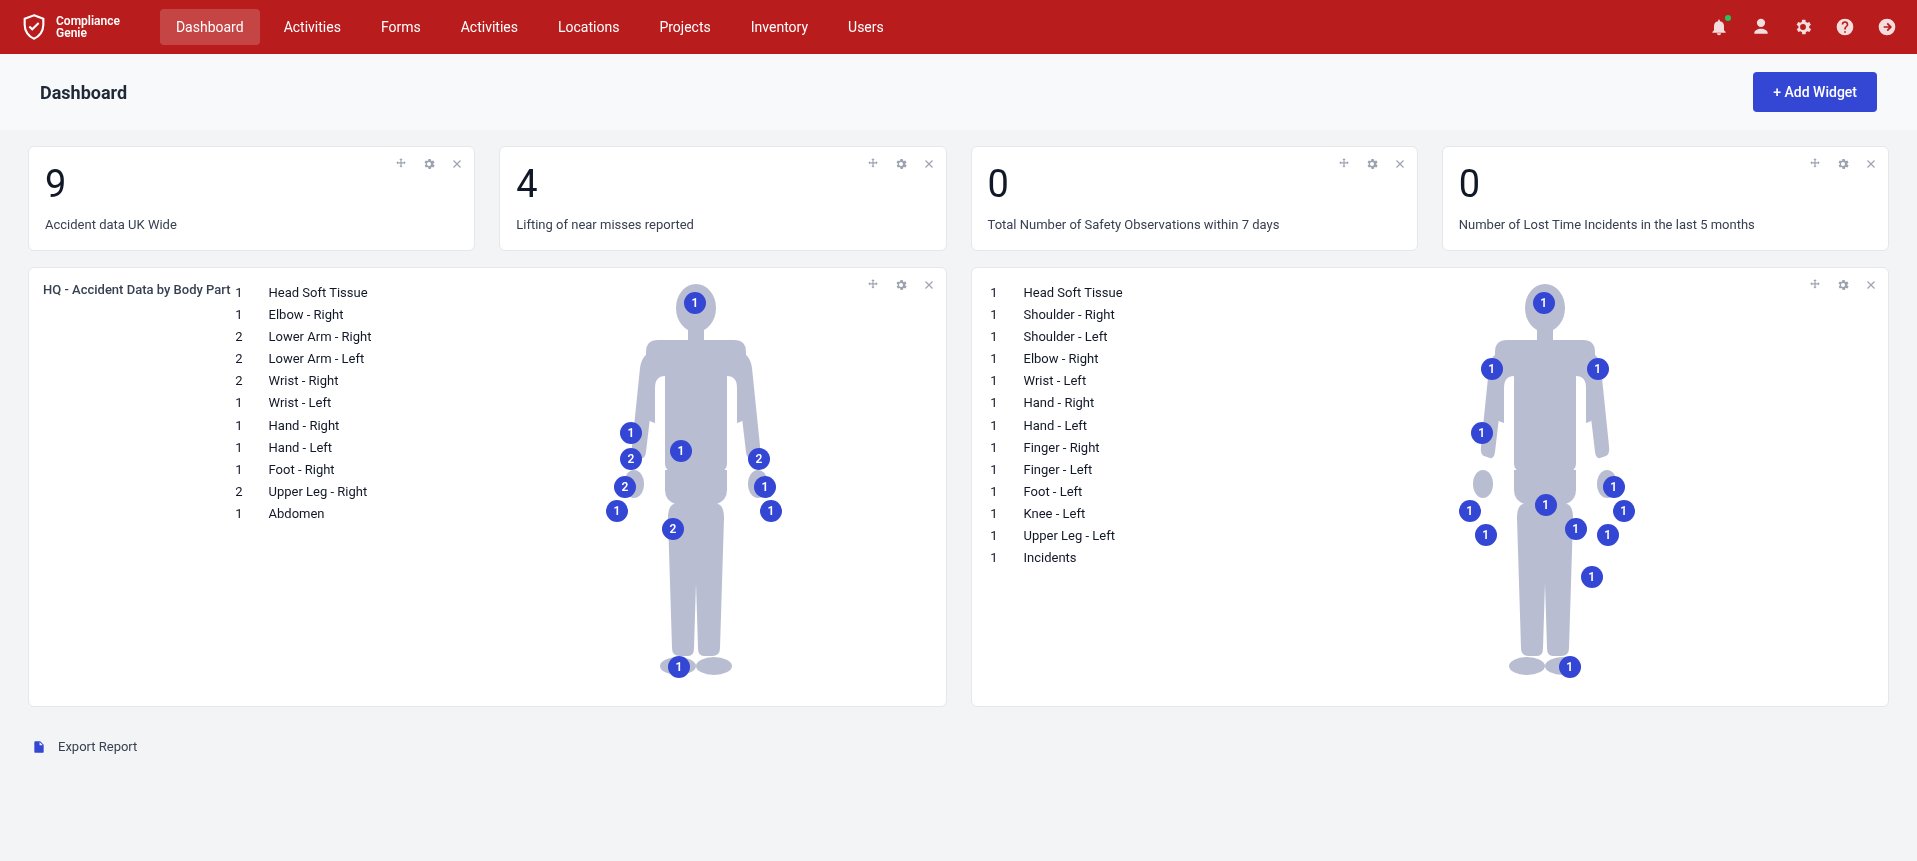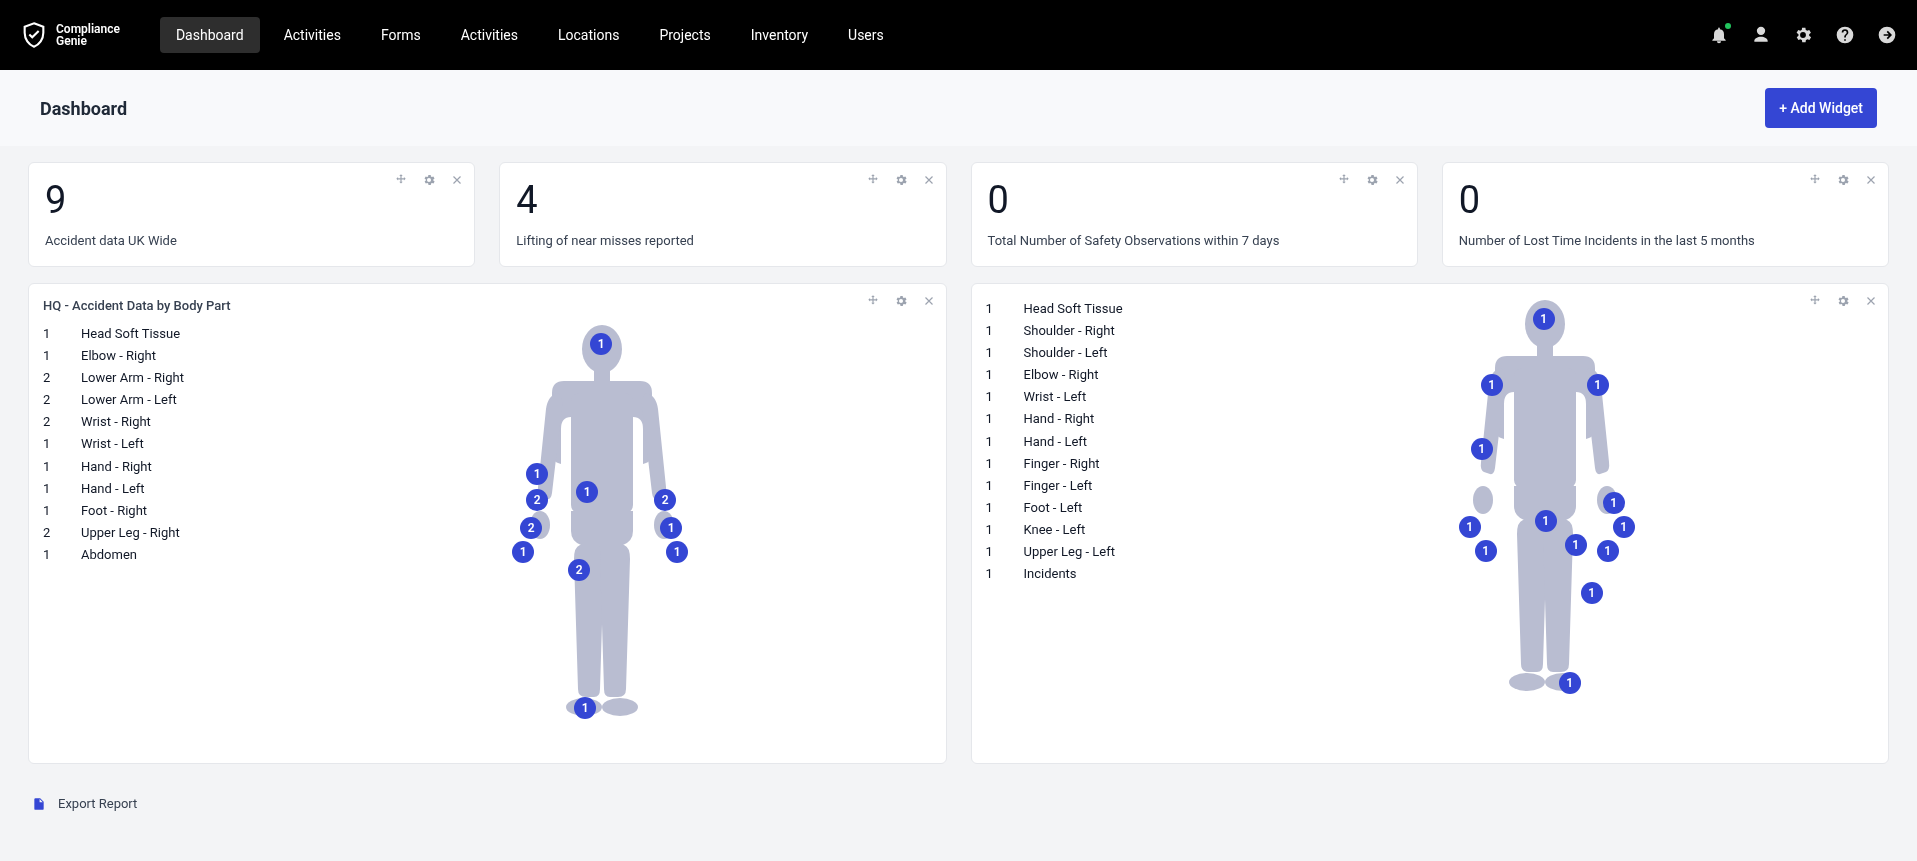--- a/index.html
+++ b/index.html
@@ -1,46 +1,46 @@
 <!DOCTYPE html>
 <html><head>
 <meta charset="utf-8">
 <style>
   * { box-sizing: border-box; margin: 0; padding: 0; font-family: -apple-system, BlinkMacSystemFont, "Segoe UI", Roboto, Helvetica, Arial, sans-serif; }
   body { background: #f3f4f6; color: #111827; font-size: 13px; }
 
   
-  .navbar { background: #000000; height: 70px; display:flex; align-items:center; padding:0 20px; color:#fff; }
+  .navbar { background: #b91c1c; height: 54px; display:flex; align-items:center; padding:0 20px; color:#fff; }
   .brand { display:flex; align-items:center; gap:8px; margin-right:40px; }
   .brand svg { width:28px; height:28px; }
   .brand-text { display:flex; flex-direction:column; line-height:1; font-size:12px; font-weight:600; }
   .nav-items { display:flex; gap:8px; flex:1; }
   .nav-item { color:#fff; padding:10px 16px; border-radius:4px; font-size:14px; cursor:pointer; }
   .nav-item.active { background:rgba(255,255,255,0.18); }
   .nav-right { display:flex; gap:22px; align-items:center; }
   .nav-icon { width:20px; height:20px; fill:rgba(255,255,255,0.85); cursor:pointer; position:relative; }
   .notif-dot { position:absolute; top:-2px; right:-2px; width:6px; height:6px; background:#22c55e; border-radius:50%; }
 
   
   .page-header { background:#f8f9fb; padding:18px 40px; display:flex; justify-content:space-between; align-items:center; }
   .page-title { font-size:18px; font-weight:700; color:#1f2937; }
-  .add-widget-btn { background:#3446d4; color:#fff; border:none; padding:12px 14px; border-radius:4px; font-size:14px; font-weight:500; cursor:pointer; }
+  .add-widget-btn { background:#3446d4; color:#fff; border:none; padding:12px 20px; border-radius:4px; font-size:14px; font-weight:500; cursor:pointer; }
 
   
   .dashboard { padding:16px 28px; }
   .stat-row { display:grid; grid-template-columns:repeat(4,1fr); gap:24px; margin-bottom:16px; }
   .card { background:#fff; border:1px solid #e5e7eb; border-radius:6px; position:relative; }
   .card-controls { position:absolute; top:10px; right:10px; display:flex; gap:14px; }
   .card-ctrl { width:14px; height:14px; fill:#9ca3af; cursor:pointer; }
   .stat-card { padding:18px 16px; }
   .stat-value { font-size:38px; font-weight:400; color:#111827; line-height:1; margin-bottom:14px; }
   .stat-label { font-size:13px; color:#374151; }
 
   .body-row { display:grid; grid-template-columns:repeat(2,1fr); gap:24px; }
-  .body-card { padding:14px 14px 40px; min-height:440px; display:flex; flex-direction:column; }
+  .body-card { padding:14px 14px 24px; min-height:440px; display:flex; flex-direction:row;text-align:right; }
   .body-card-title { font-size:13px; font-weight:500; color:#374151; margin-bottom:10px; }
   .body-content { display:flex; gap:20px; flex:1; }
   .body-list { width:210px; font-size:13px; color:#111827; }
   .body-list-row { display:flex; gap:26px; line-height:1.7; }
   .body-list-count { width:12px; }
   .body-figure { flex:1; display:flex; justify-content:center; align-items:flex-start; position:relative; }
   .human-svg { width:200px; }
   .human-svg .silhouette { fill:#b9bdd1; }
   .marker { position:absolute; width:22px; height:22px; border-radius:50%; background:#3446d4; color:#fff; font-size:12px; font-weight:600; display:flex; align-items:center; justify-content:center; }
 

